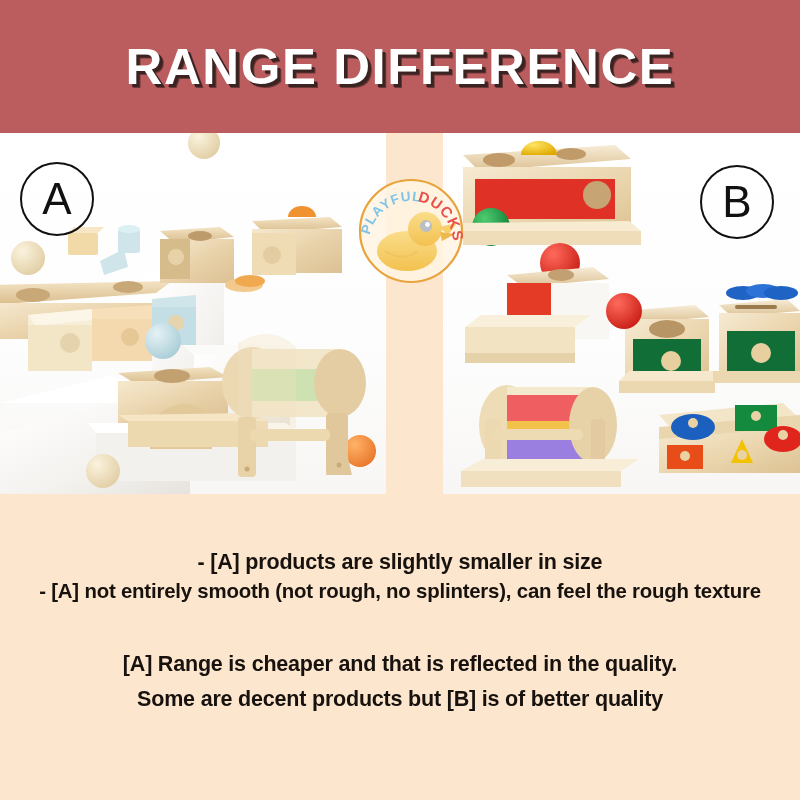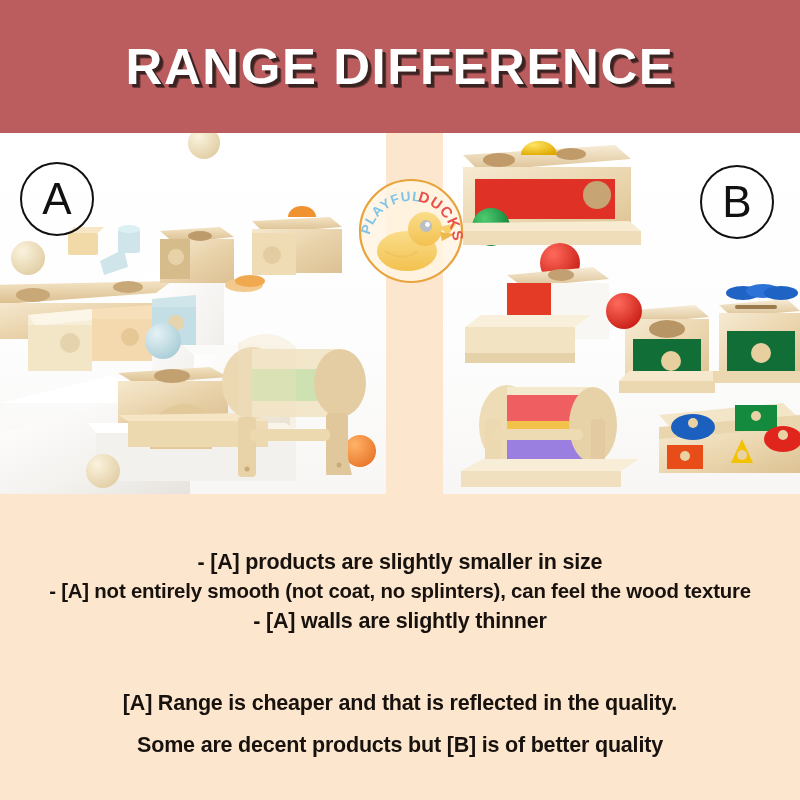--- a/index.html
+++ b/index.html
@@ -78,21 +78,21 @@
     letter-spacing:-0.2px;
   }
   .bullets p{margin:0 0 2px 0;}
   .b-wide{font-size:20.4px;}
   .closing{
     width:760px;text-align:center;margin-top:38px;
     color:#18120f;font-weight:700;font-size:21.5px;line-height:1.42;
     font-family:"Liberation Sans",sans-serif;
     letter-spacing:-0.2px;
   }
-  .closing p{margin:12px;}
+  .closing p{margin:4px;}
 </style>
 </head>
 <body>
 
 <div class="page">
 
   <div class="header">
     <div class="header-title">RANGE DIFFERENCE</div>
   </div>
 
@@ -334,22 +334,21 @@
           <textPath href="#arcTop" startOffset="55%">DUCKS</textPath>
         </text>
       </svg>
     </div>
 
   </div>
 
   <div class="textblock">
     <div class="bullets">
       <p>- [A] products are slightly smaller in size</p>
-      <p class="b-wide">- [A] not entirely smooth (not coat, no splinters), can feel the wood texture</p>
-      <p>- [A] walls are slightly thinner</p>
+      <p class="b-wide">- [A] not entirely smooth (not rough, no splinters), can feel the rough texture</p>
     </div>
     <div class="closing">
       <p>[A] Range is cheaper and that is reflected in the quality.</p>
       <p>Some are decent products but [B] is of better quality</p>
     </div>
   </div>
 
 </div>
 
 </body></html>

